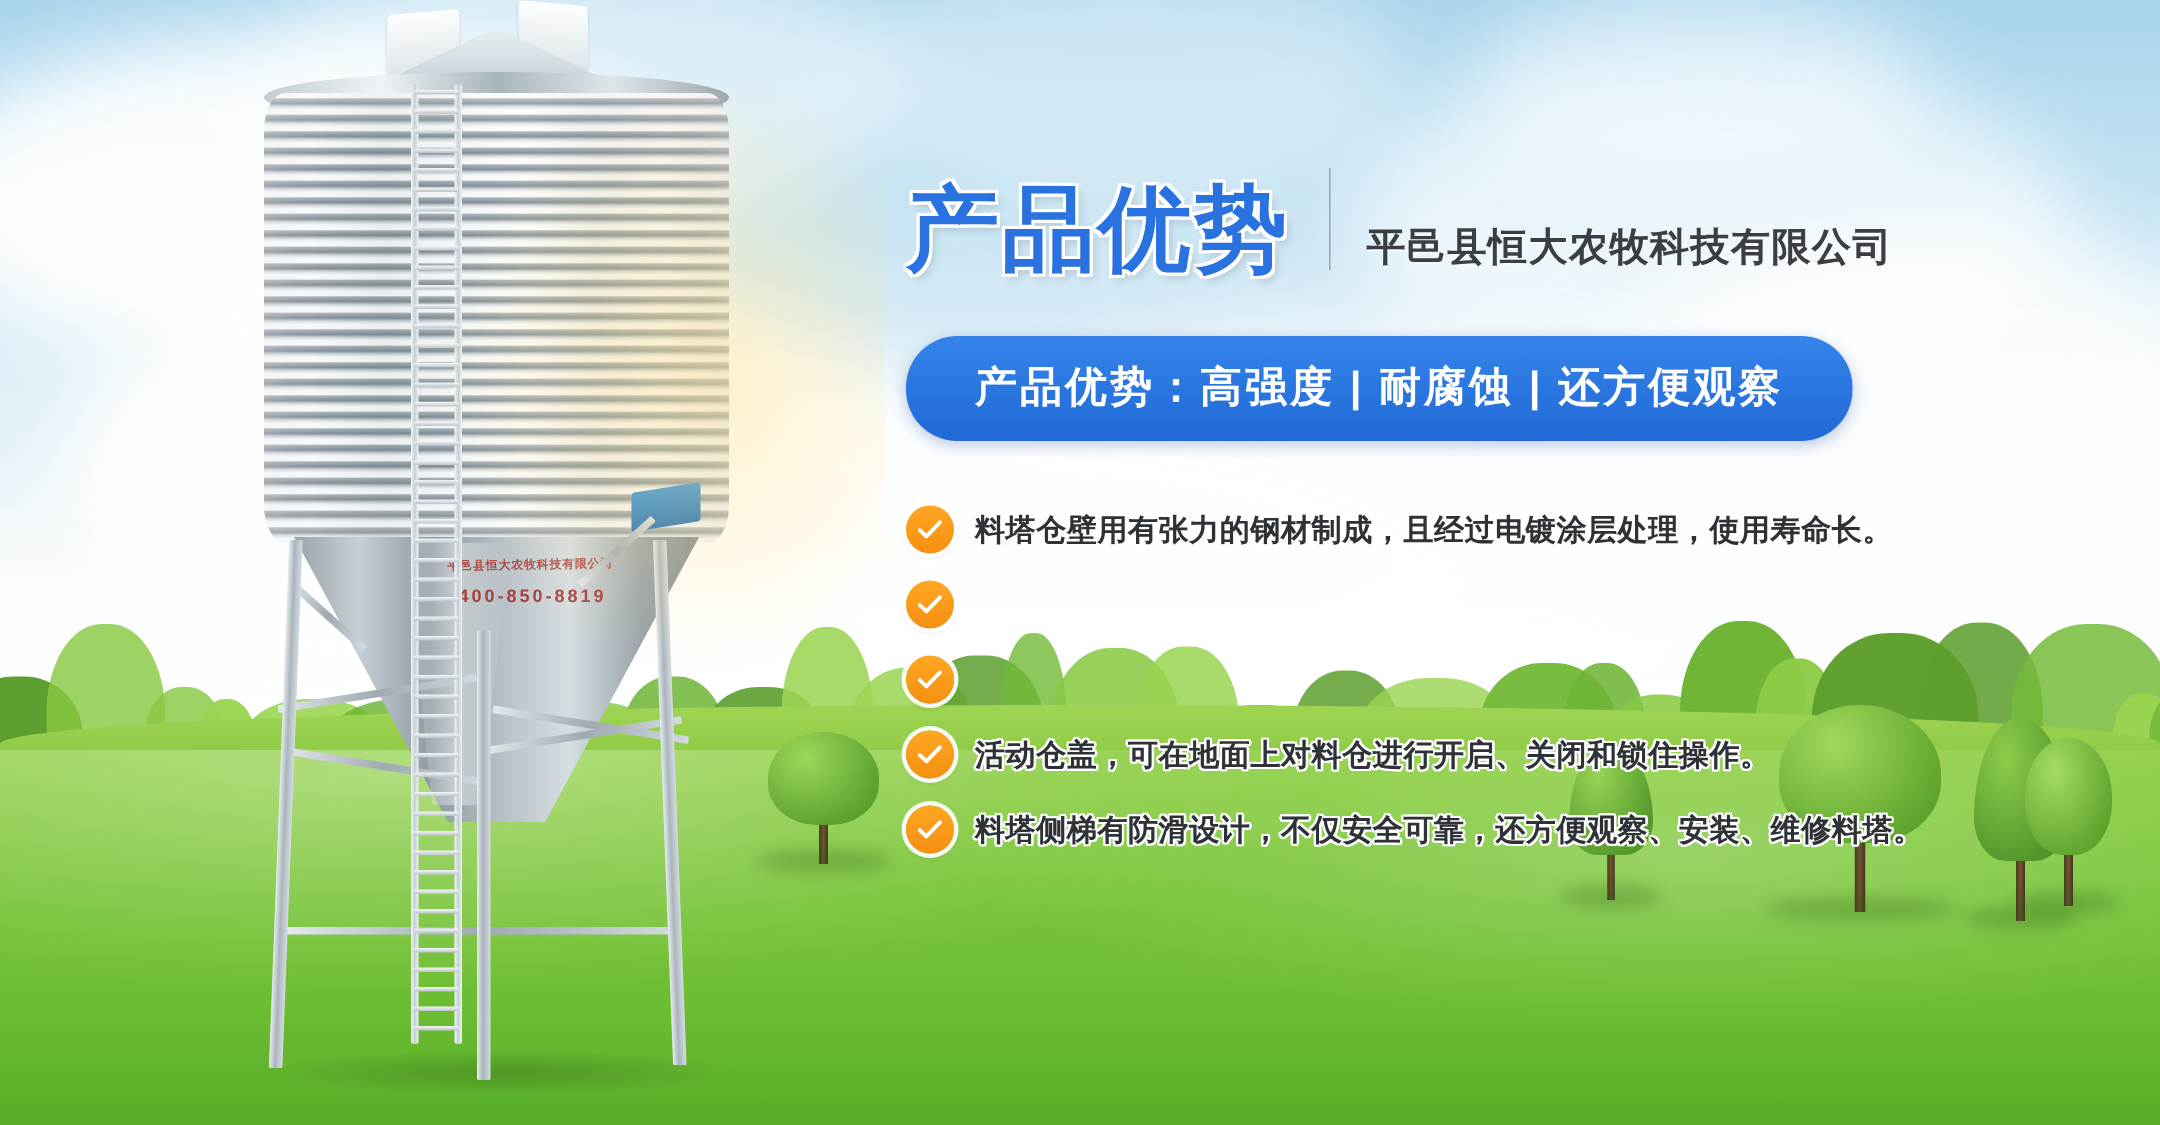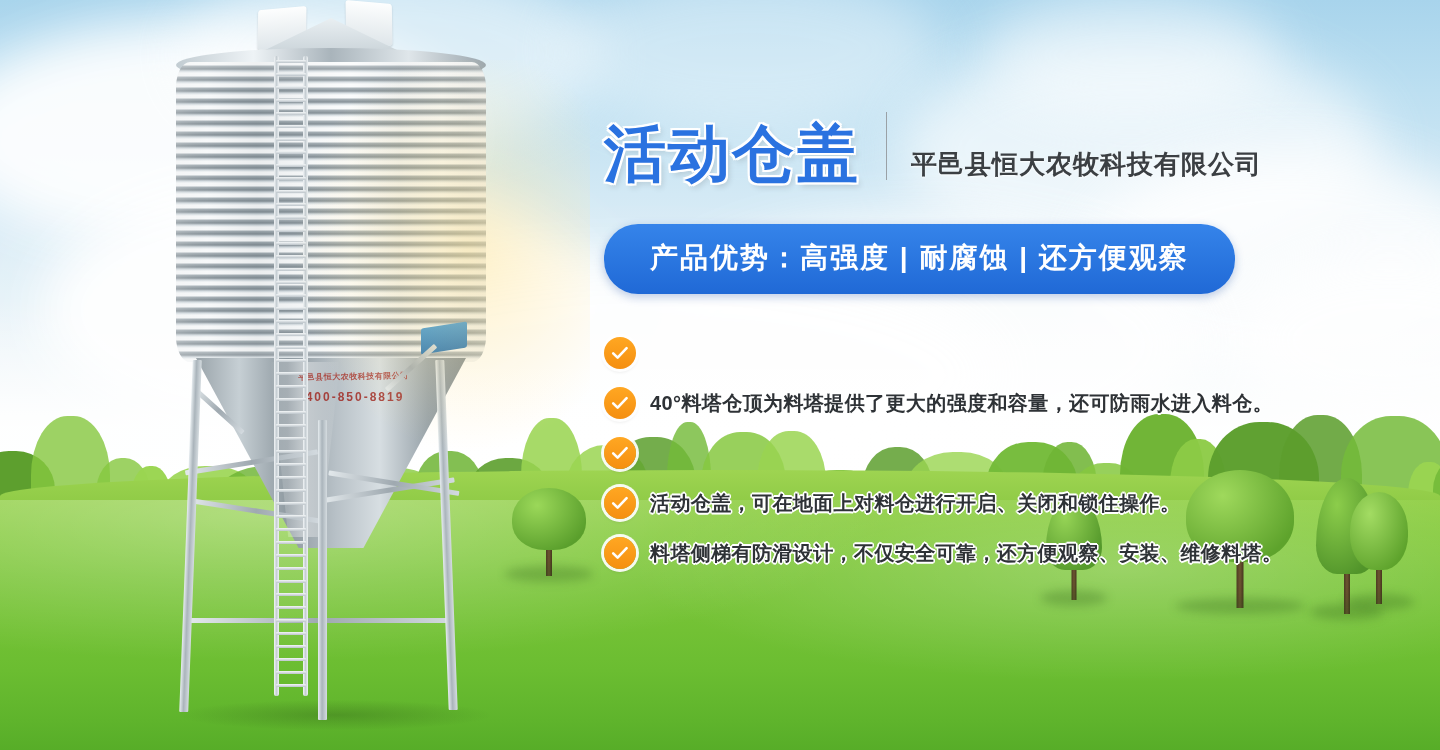--- a/index.html
+++ b/index.html
@@ -366,44 +366,44 @@
     <div class="brace" style="left:44px;  top:386px; width:66px;  transform:rotate(42deg);"></div>
     <div class="brace" style="left:238px; top:386px; width:66px;  transform:rotate(-42deg) translateX(-2px);"></div>
 
     <div class="silo-glow"></div>
     <div class="silo-shadow"></div>
   </div>
 
   <div class="content">
 
     <div class="headrow">
-      <div class="main-title">活动仓盖</div>
+      <div class="main-title">产品优势</div>
       <div class="vdiv"></div>
       <div class="co-wrap">
         <div class="co-name">平邑县恒大农牧科技有限公司</div>
       </div>
     </div>
 
     <div class="advantage">产品优势：高强度 | 耐腐蚀 | 还方便观察</div>
 
     <div class="features" id="features">
         <div class="feature">
           <span class="check">
             <svg width="20" height="20" viewBox="0 0 20 20">
               <path d="M3.2 10.4 L7.6 14.6 L16.6 5.2" fill="none" stroke="#ffffff" stroke-width="2.6" stroke-linecap="round" stroke-linejoin="round"></path>
             </svg>
           </span>
+          <span class="feature-text">料塔仓壁用有张力的钢材制成，且经过电镀涂层处理，使用寿命长。</span>
         </div>
         <div class="feature">
           <span class="check">
             <svg width="20" height="20" viewBox="0 0 20 20">
               <path d="M3.2 10.4 L7.6 14.6 L16.6 5.2" fill="none" stroke="#ffffff" stroke-width="2.6" stroke-linecap="round" stroke-linejoin="round"></path>
             </svg>
           </span>
-          <span class="feature-text">40°料塔仓顶为料塔提供了更大的强度和容量，还可防雨水进入料仓。</span>
         </div>
         <div class="feature">
           <span class="check">
             <svg width="20" height="20" viewBox="0 0 20 20">
               <path d="M3.2 10.4 L7.6 14.6 L16.6 5.2" fill="none" stroke="#ffffff" stroke-width="2.6" stroke-linecap="round" stroke-linejoin="round"></path>
             </svg>
           </span>
         </div>
         <div class="feature">
           <span class="check">

